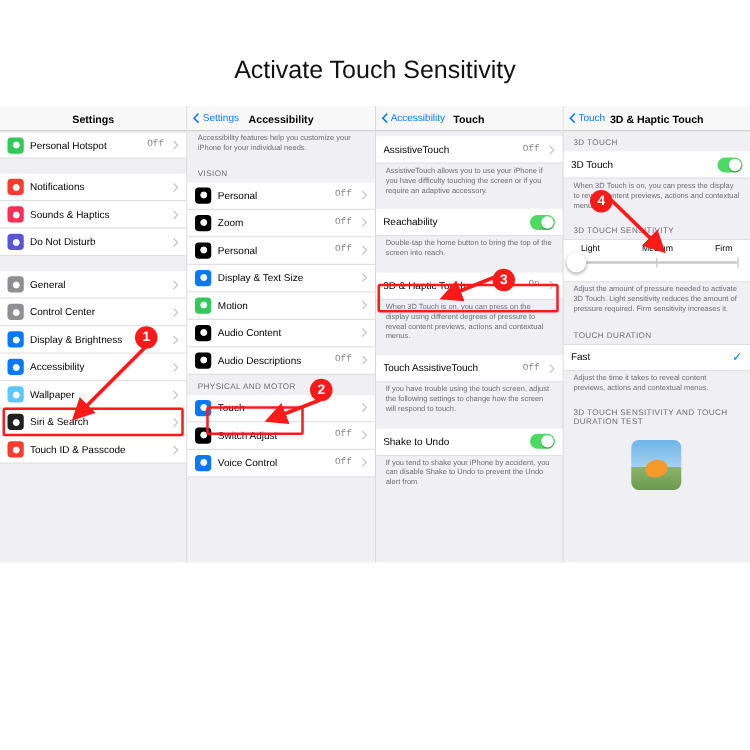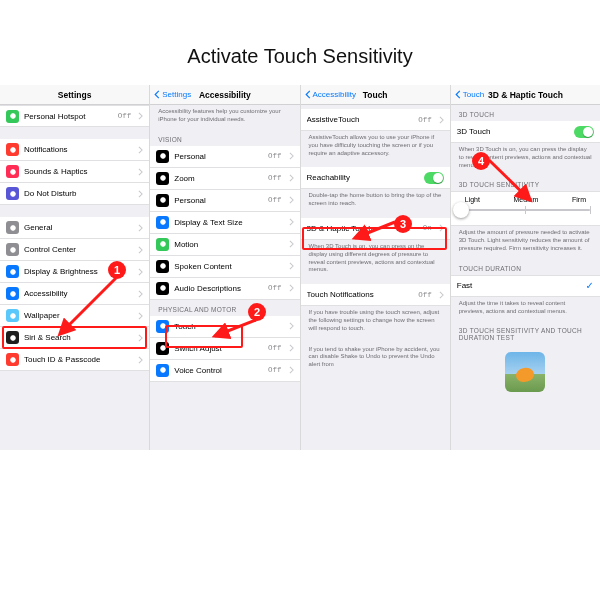--- a/index.html
+++ b/index.html
@@ -279,21 +279,21 @@
               <path d="M1 1 L5 5 L1 9" stroke="#c7c7cc" stroke-width="1.3" fill="none"></path>
             </svg>
           </span>
         </div>
         <div class="row">
           <span class="icon" style="background:#000">
             <svg viewBox="0 0 10 10">
               <circle cx="5" cy="5" r="3" fill="#fff"></circle>
             </svg>
           </span>
-          <span class="label">Spoken Content</span>
+          <span class="label">Audio Content</span>
           <span class="chev">
             <svg viewBox="0 0 6 10">
               <path d="M1 1 L5 5 L1 9" stroke="#c7c7cc" stroke-width="1.3" fill="none"></path>
             </svg>
           </span>
         </div>
         <div class="row">
           <span class="icon" style="background:#000">
             <svg viewBox="0 0 10 10">
               <circle cx="5" cy="5" r="3" fill="#fff"></circle>
@@ -386,30 +386,34 @@
           <span class="value">On</span>
           <span class="chev">
             <svg viewBox="0 0 6 10">
               <path d="M1 1 L5 5 L1 9" stroke="#c7c7cc" stroke-width="1.3" fill="none"></path>
             </svg>
           </span>
         </div>
         <div class="foot">When 3D Touch is on, you can press on the display using different degrees of pressure to reveal content previews, actions and contextual menus.</div>
         <div style="height:4px"></div>
         <div class="row">
-          <span class="label">Touch Notifications</span>
+          <span class="label">Touch AssistiveTouch</span>
           <span class="value">Off</span>
           <span class="chev">
             <svg viewBox="0 0 6 10">
               <path d="M1 1 L5 5 L1 9" stroke="#c7c7cc" stroke-width="1.3" fill="none"></path>
             </svg>
           </span>
         </div>
         <div class="foot">If you have trouble using the touch screen, adjust the following settings to change how the screen will respond to touch.</div>
         <div style="height:4px"></div>
+        <div class="row">
+          <span class="label">Shake to Undo</span>
+          <span class="toggle"></span>
+        </div>
         <div class="foot">If you tend to shake your iPhone by accident, you can disable Shake to Undo to prevent the Undo alert from</div>
       </div>
   </div>
 
   <div class="col">
     <div class="nav">
       <span class="nav-back">
         <svg viewBox="0 0 6 10">
             <path d="M5 1 L1 5 L5 9" stroke="#0879ff" stroke-width="1.3" fill="none"></path>
           </svg>

